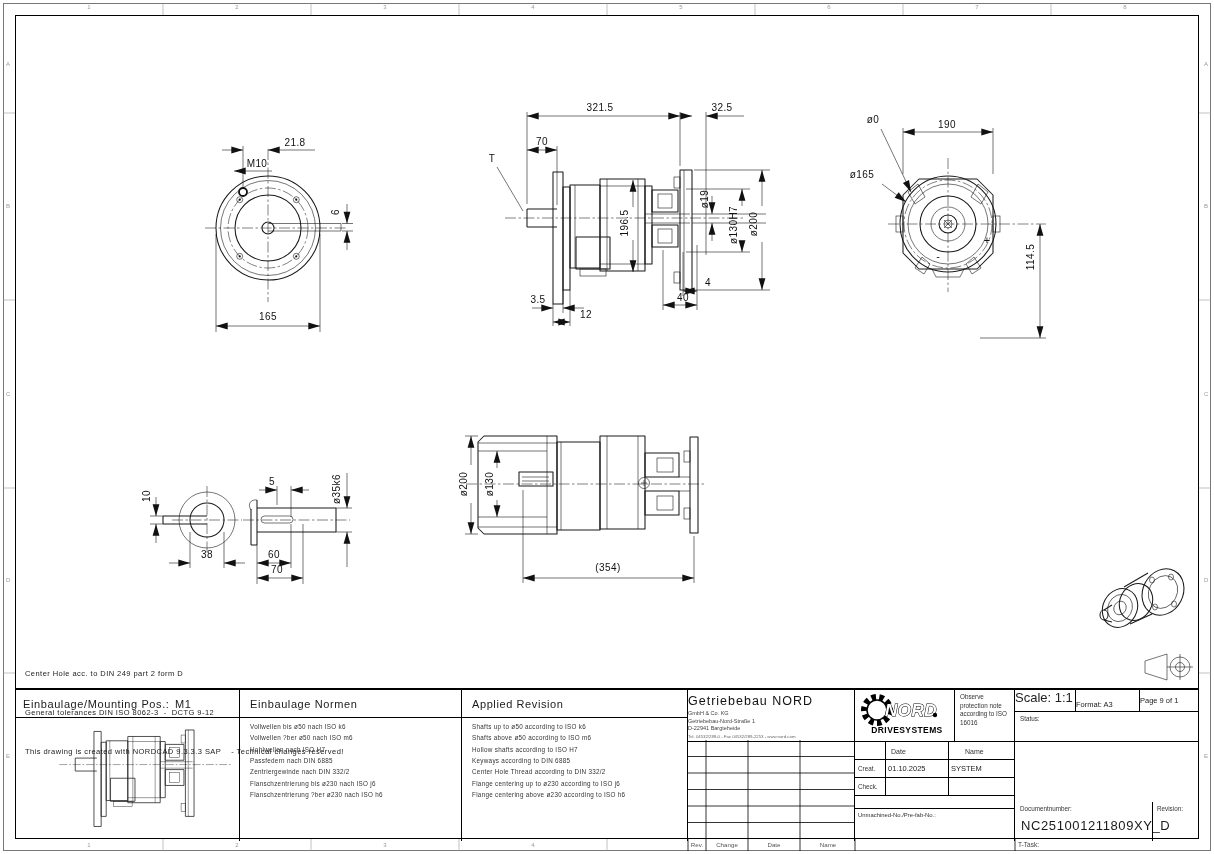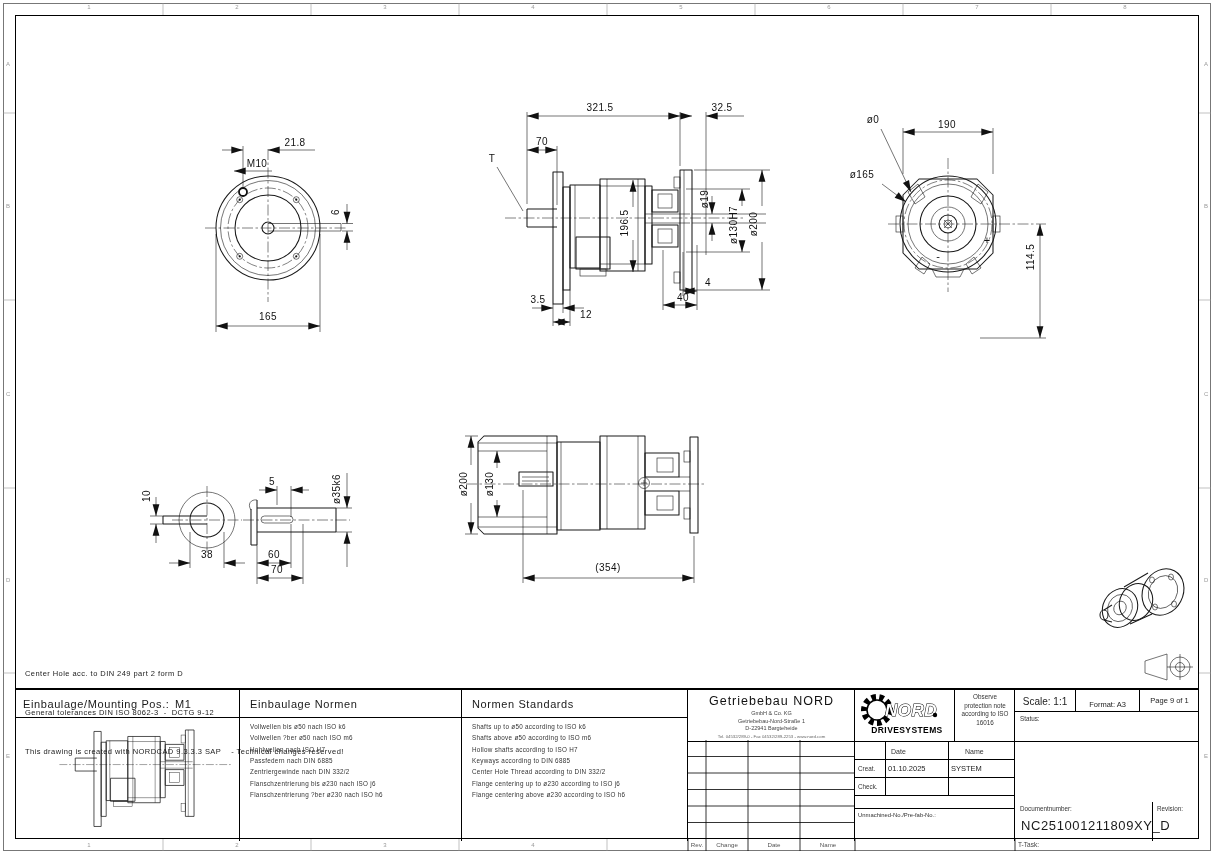--- a/index.html
+++ b/index.html
@@ -14,21 +14,21 @@
   
   .notes{left:25px;top:641px;font-size:7.5px;letter-spacing:.45px;color:#222;line-height:13px;white-space:pre;}
   
   .tb{left:15px;top:688px;width:1184px;height:151px;border-top:2px solid #000;font-size:10px;}
   .bx{position:absolute;box-sizing:border-box;border-color:#000;}
   .br{border-right:1px solid #000;} .bb{border-bottom:1px solid #000;} .bt{border-top:1px solid #000;} .bl{border-left:1px solid #000;}
   .hlabel{position:absolute;font-size:11px;letter-spacing:.6px;color:#1a1a1a;white-space:nowrap;}
   .slist{position:absolute;font-size:6.3px;letter-spacing:.3px;color:#333;}
   .slist div{height:11.35px;white-space:nowrap;}
   .tiny{position:absolute;font-size:6.3px;color:#333;white-space:nowrap;}
-  .ctr{text-align:center;}
+  .ctr{text-align:left;}
   
   svg.ovl{position:absolute;left:0;top:0;pointer-events:none;}
   .ol{stroke:#1a1a1a;stroke-width:1.05;fill:none;stroke-linejoin:round;}
   .tl{stroke:#1a1a1a;stroke-width:.6;fill:none;}
   .cl{stroke:#1a1a1a;stroke-width:.55;fill:none;stroke-dasharray:11 2.5 2.5 2.5;}
   .dm{stroke:#1a1a1a;stroke-width:.6;fill:none;}
   .tk{stroke:#999;stroke-width:.6;}
   .gl{stroke:#000;stroke-width:.8;}
   text.d{font-family:"Liberation Sans",sans-serif;font-size:10px;fill:#111;letter-spacing:.4px;text-anchor:middle;}
   text.sym{font-family:"Liberation Sans",sans-serif;font-size:11px;fill:#111;text-anchor:middle;}
@@ -91,21 +91,21 @@
         <div>Hohlwellen nach ISO H7</div>
         <div>Passfedern nach DIN 6885</div>
         <div>Zentriergewinde nach DIN 332/2</div>
         <div>Flanschzentrierung bis ø230 nach ISO j6</div>
         <div>Flanschzentrierung ?ber ø230 nach ISO h6</div>
       </div>
     </div>
 
     <div class="bx br" style="left:447px;top:0;width:226px;height:151px">
       <div class="bx bb" style="left:0;top:0;width:226px;height:28px">
-        <span class="hlabel" style="left:10px;top:8px">Normen Standards</span>
+        <span class="hlabel" style="left:10px;top:8px">Applied Revision</span>
       </div>
       <div class="slist" style="left:10px;top:33px">
         <div>Shafts up to ø50 according to ISO k6</div>
         <div>Shafts above ø50 according to ISO m6</div>
         <div>Hollow shafts according to ISO H7</div>
         <div>Keyways according to DIN 6885</div>
         <div>Center Hole Thread according to DIN 332/2</div>
         <div>Flange centering up to ø230 according to ISO j6</div>
         <div>Flange centering above ø230 according to ISO h6</div>
       </div>
@@ -148,21 +148,21 @@
       </div>
       <div class="bx bl" style="left:30px;top:52px;width:1px;height:54px"></div>
       <div class="bx bl" style="left:93px;top:52px;width:1px;height:54px"></div>
       <div class="bx bt" style="left:0;top:118px;width:160px;height:33px">
         <span class="tiny" style="left:3px;top:3px;font-size:5.9px">Unmachined-No./Pre-fab-No.:</span>
       </div>
     </div>
 
     <div class="bx" style="left:1000px;top:0;width:184px;height:151px">
       <div class="bx bb br ctr" style="left:0;top:0;width:61px;height:22px">
-        <div style="font-size:10px;color:#222;margin-top:6px">Scale: 1:1</div>
+        <div style="font-size:13px;color:#222;">Scale: 1:1</div>
       </div>
       <div class="bx bb br ctr" style="left:61px;top:0;width:64px;height:22px">
         <div style="font-size:7.5px;color:#222;margin-top:10px">Format: A3</div>
       </div>
       <div class="bx bb ctr" style="left:125px;top:0;width:59px;height:22px">
         <div style="font-size:7.5px;color:#222;margin-top:6px">Page 9 of 1</div>
       </div>
       <div class="bx bb" style="left:0;top:22px;width:184px;height:30px">
         <span class="tiny" style="left:5px;top:3px">Status:</span>
       </div>

